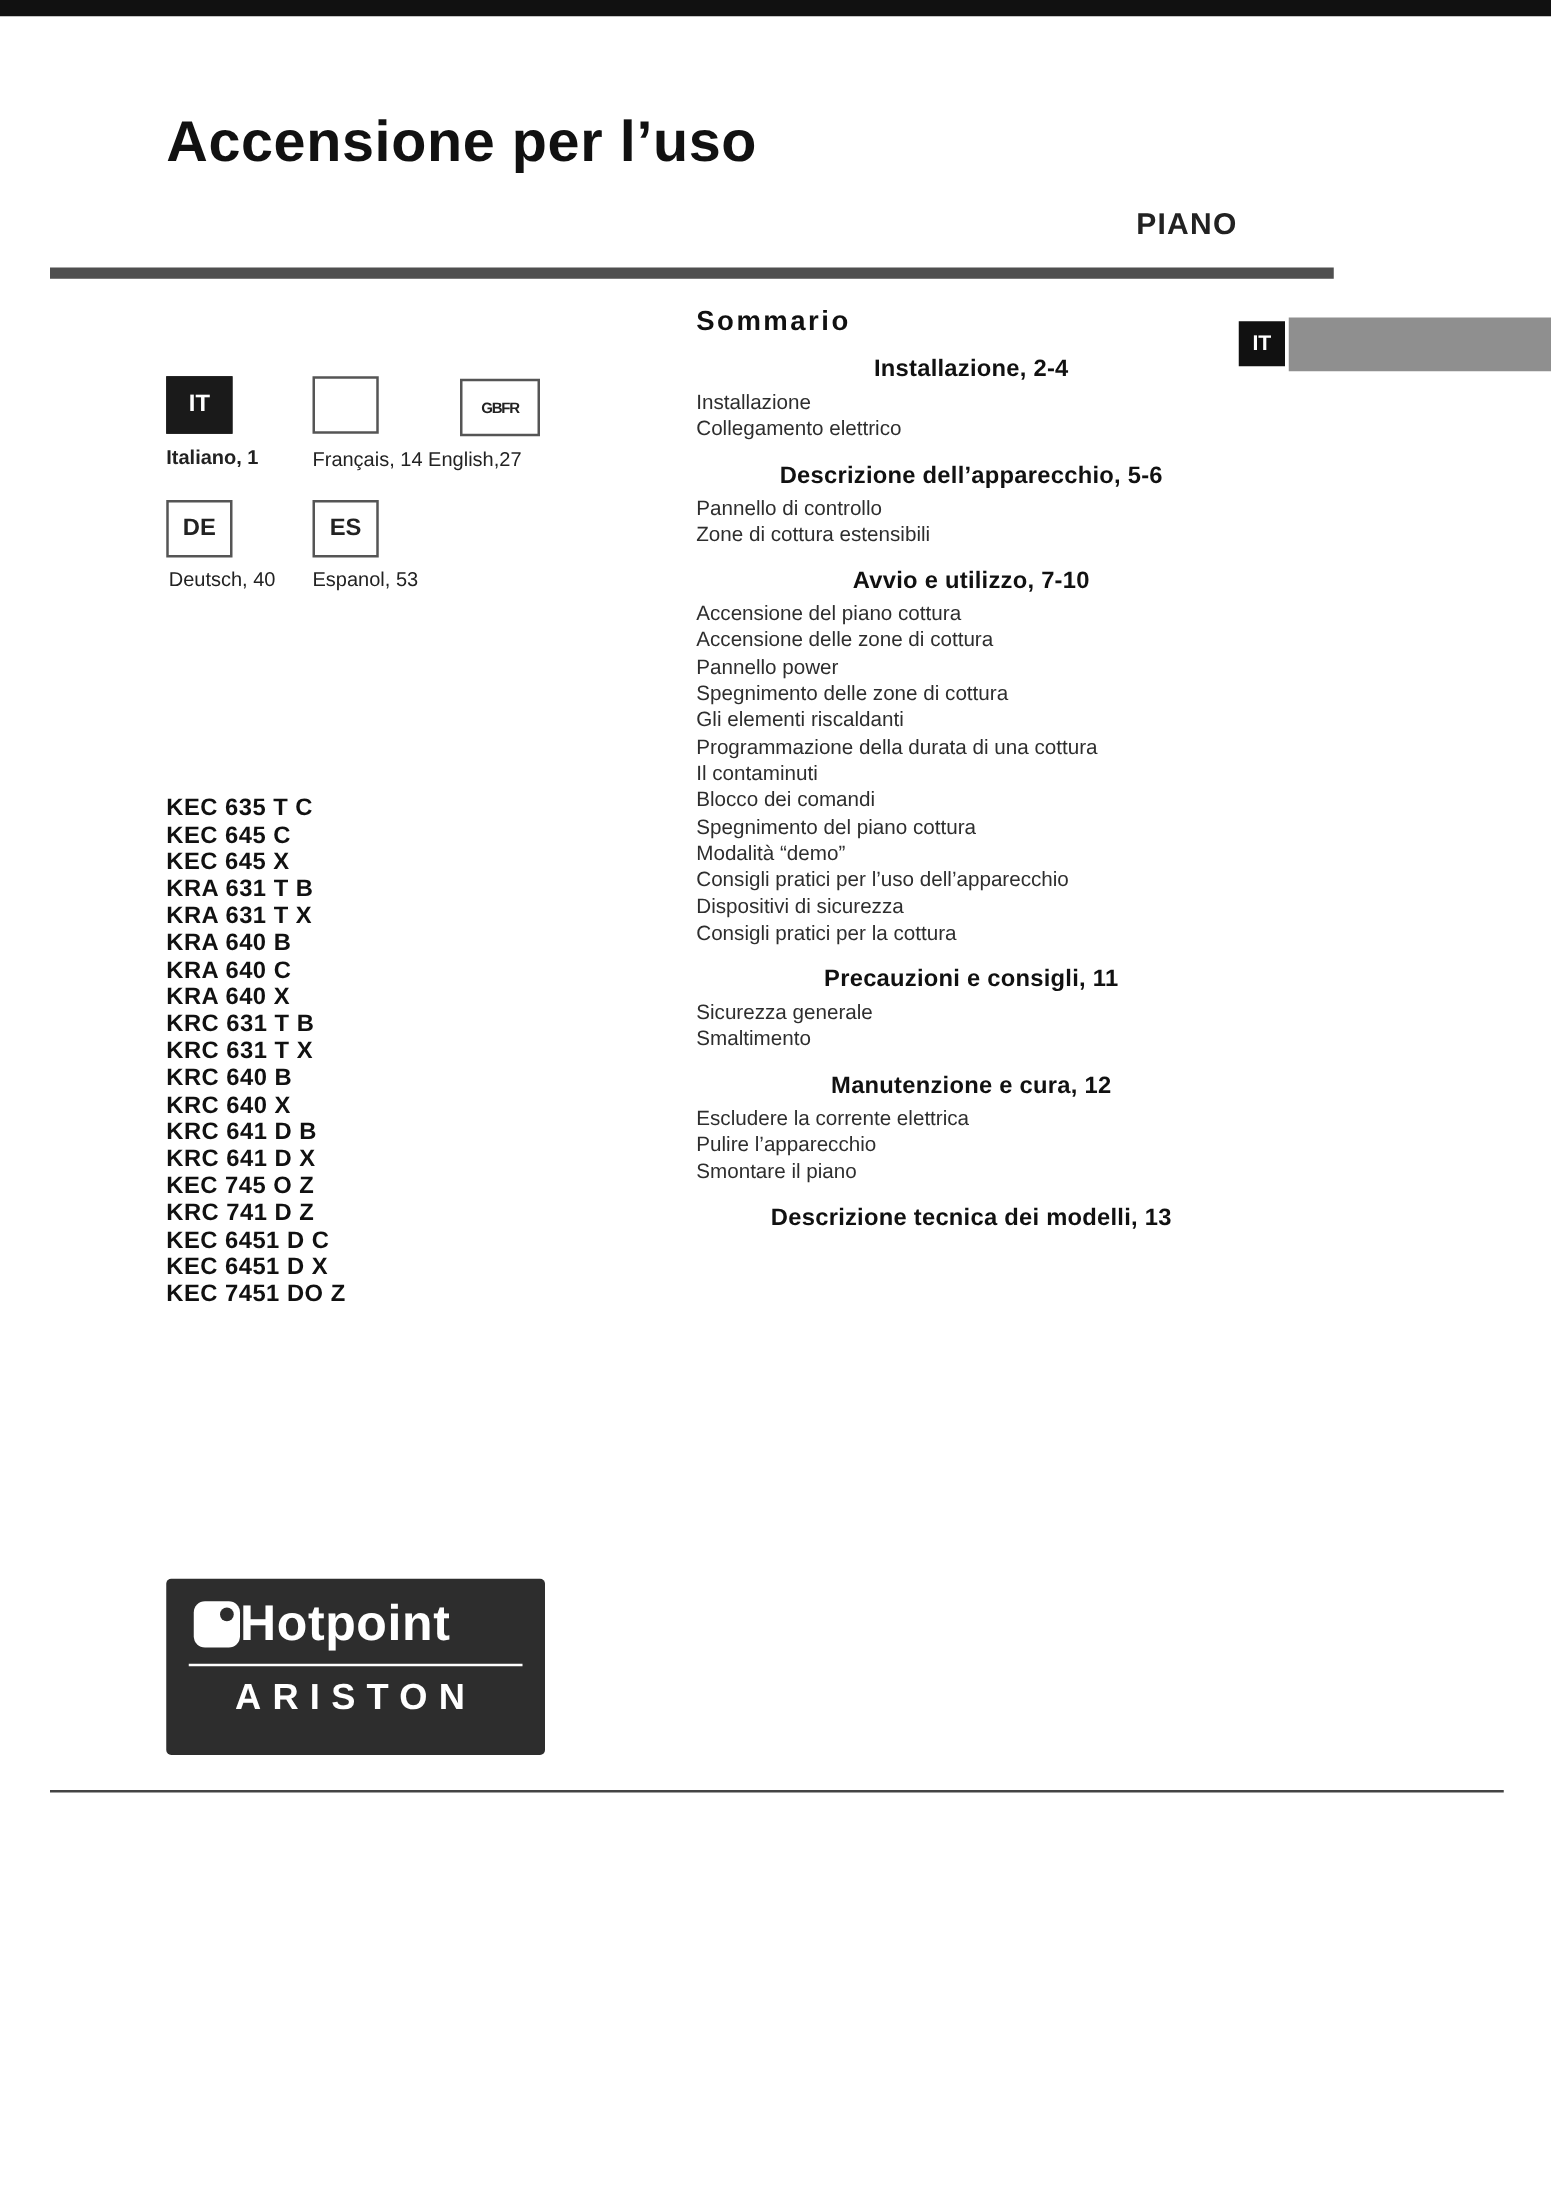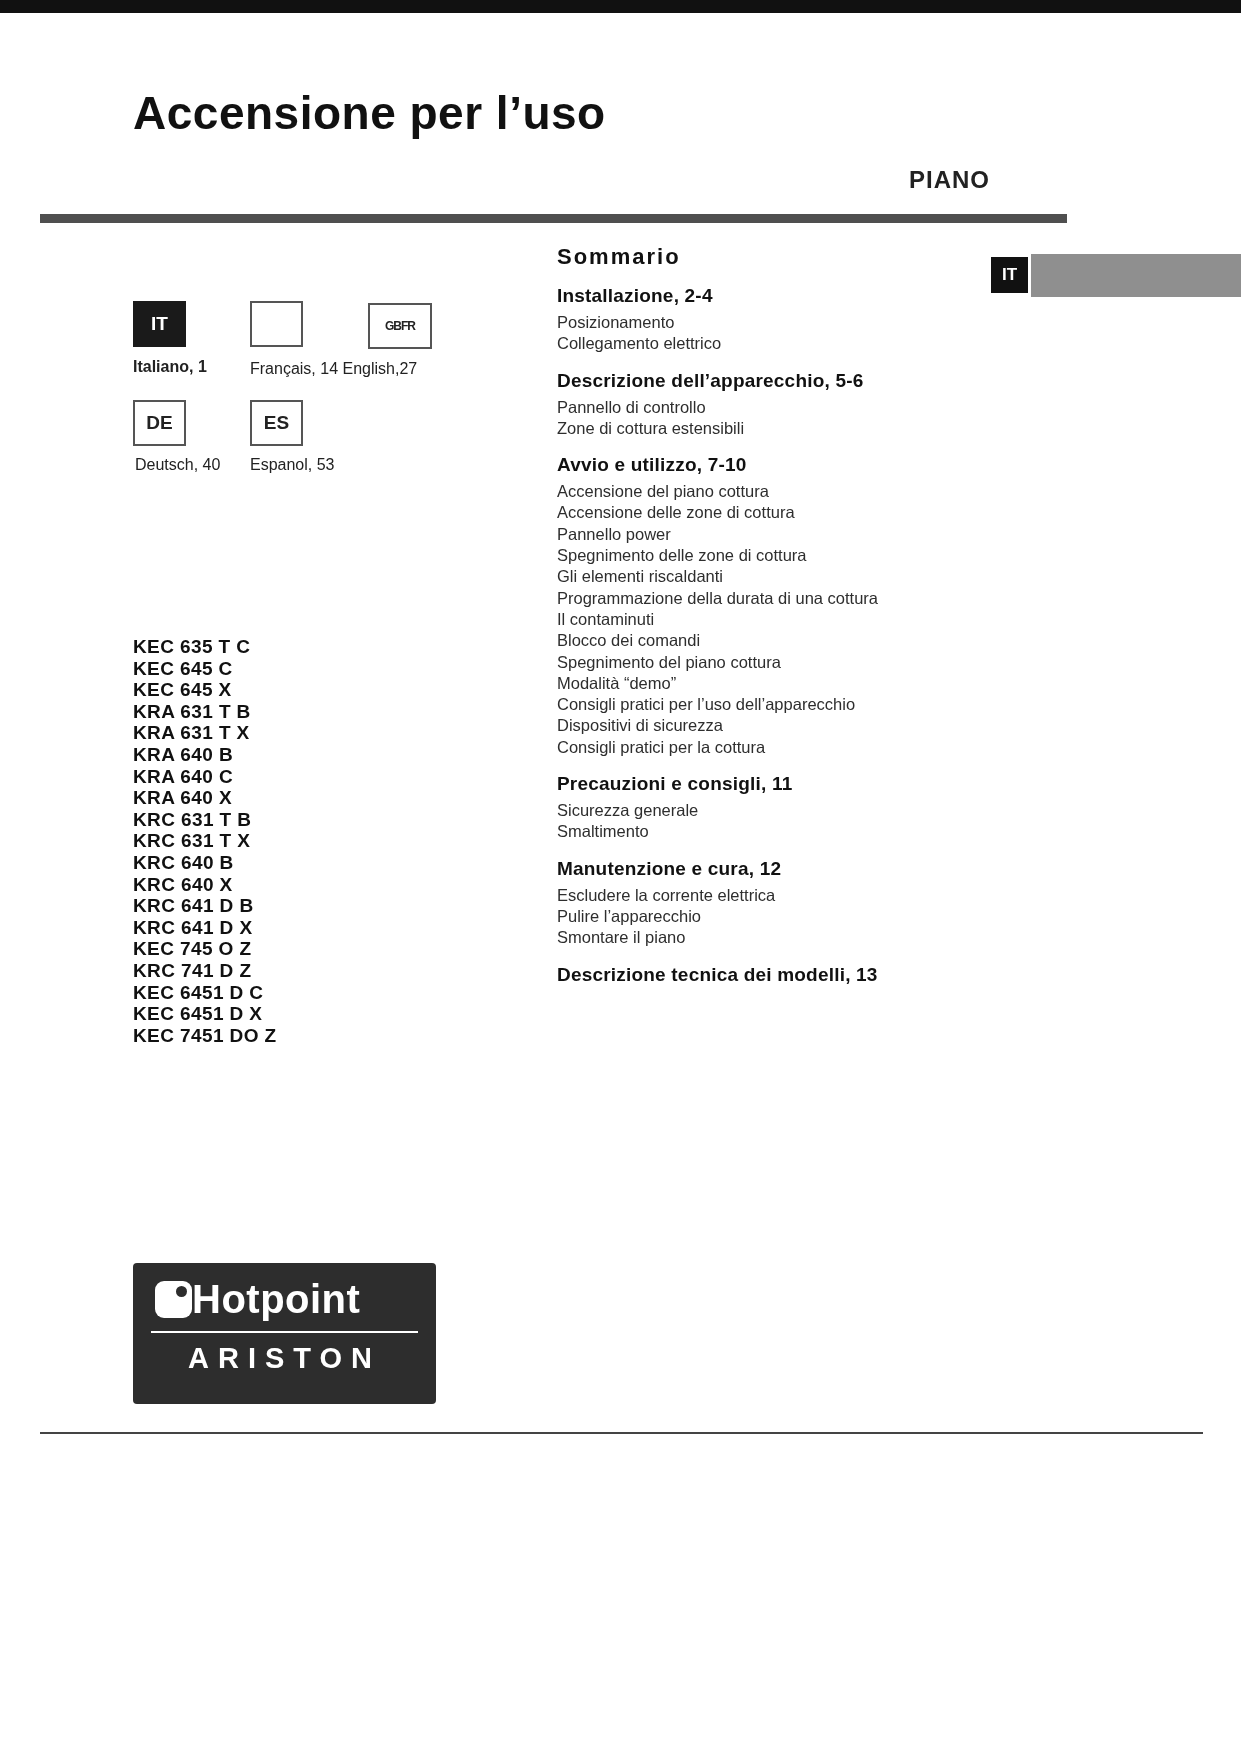--- a/index.html
+++ b/index.html
@@ -29,21 +29,21 @@
   .lbl-it { left:133px; top:358px; font-weight:bold; }
   .lbl-frgb { left:250px; top:360px; }
   .lbl-de { left:135px; top:456px; }
   .lbl-es { left:250px; top:456px; }
 
   .models { position:absolute; left:133px; top:636px; font-size:19px; font-weight:bold; letter-spacing:0.4px; color:#111111; }
   .models div { line-height:21.6px; white-space:nowrap; }
 
   .toc { position:absolute; left:557px; top:244px; width:440px; }
   .toc-heading { font-size:22px; font-weight:bold; letter-spacing:2px; color:#111111; margin-bottom:6px; }
-  .toc-title { font-size:19px; font-weight:bold; color:#111111; margin-top:15px; margin-bottom:5px; letter-spacing:0.2px; }
+  .toc-title { font-size:19px; font-weight:bold; color:#111111; margin-top:15px; margin-bottom:5px; letter-spacing:0.2px;text-align:center; }
   .toc-items div { font-size:16.5px; line-height:21.3px; color:#2e2e2e; white-space:nowrap; }
 
   .logo { position:absolute; left:133px; top:1263px; width:303px; height:141px; background:#2d2d2d; border-radius:4px; color:#ffffff; }
   .logo-top { display:flex; align-items:center; padding:14px 20px 0 22px; }
   .logo-icon { width:37px; height:37px; background:#ffffff; border-radius:9px; position:relative; flex:0 0 auto; }
   .logo-icon::after { content:''; position:absolute; right:5px; top:5px; width:11px; height:11px; background:#2d2d2d; border-radius:50%; }
   .logo-brand { font-size:40px; font-weight:bold; letter-spacing:0.5px; }
   .logo-divider { margin:9px 18px 0 18px; height:2px; background:#ffffff; }
   .logo-sub { text-align:center; font-size:29px; font-weight:bold; letter-spacing:9px; margin-top:9px; }
 
@@ -95,21 +95,21 @@
       <div>KEC 6451 D X</div>
       <div>KEC 7451 DO Z</div>
     </div>
 
   <div class="toc">
     <h2 class="toc-heading">Sommario</h2>
 
     <section class="toc-section">
       <h3 class="toc-title">Installazione, 2-4</h3>
       <div class="toc-items">
-          <div>Posizionamento</div>
+          <div>Installazione</div>
           <div>Collegamento  elettrico</div>
         </div>
     </section>
 
     <section class="toc-section">
       <h3 class="toc-title">Descrizione dell’apparecchio, 5-6</h3>
       <div class="toc-items">
           <div>Pannello di controllo</div>
           <div>Zone di cottura  estensibili</div>
         </div>

